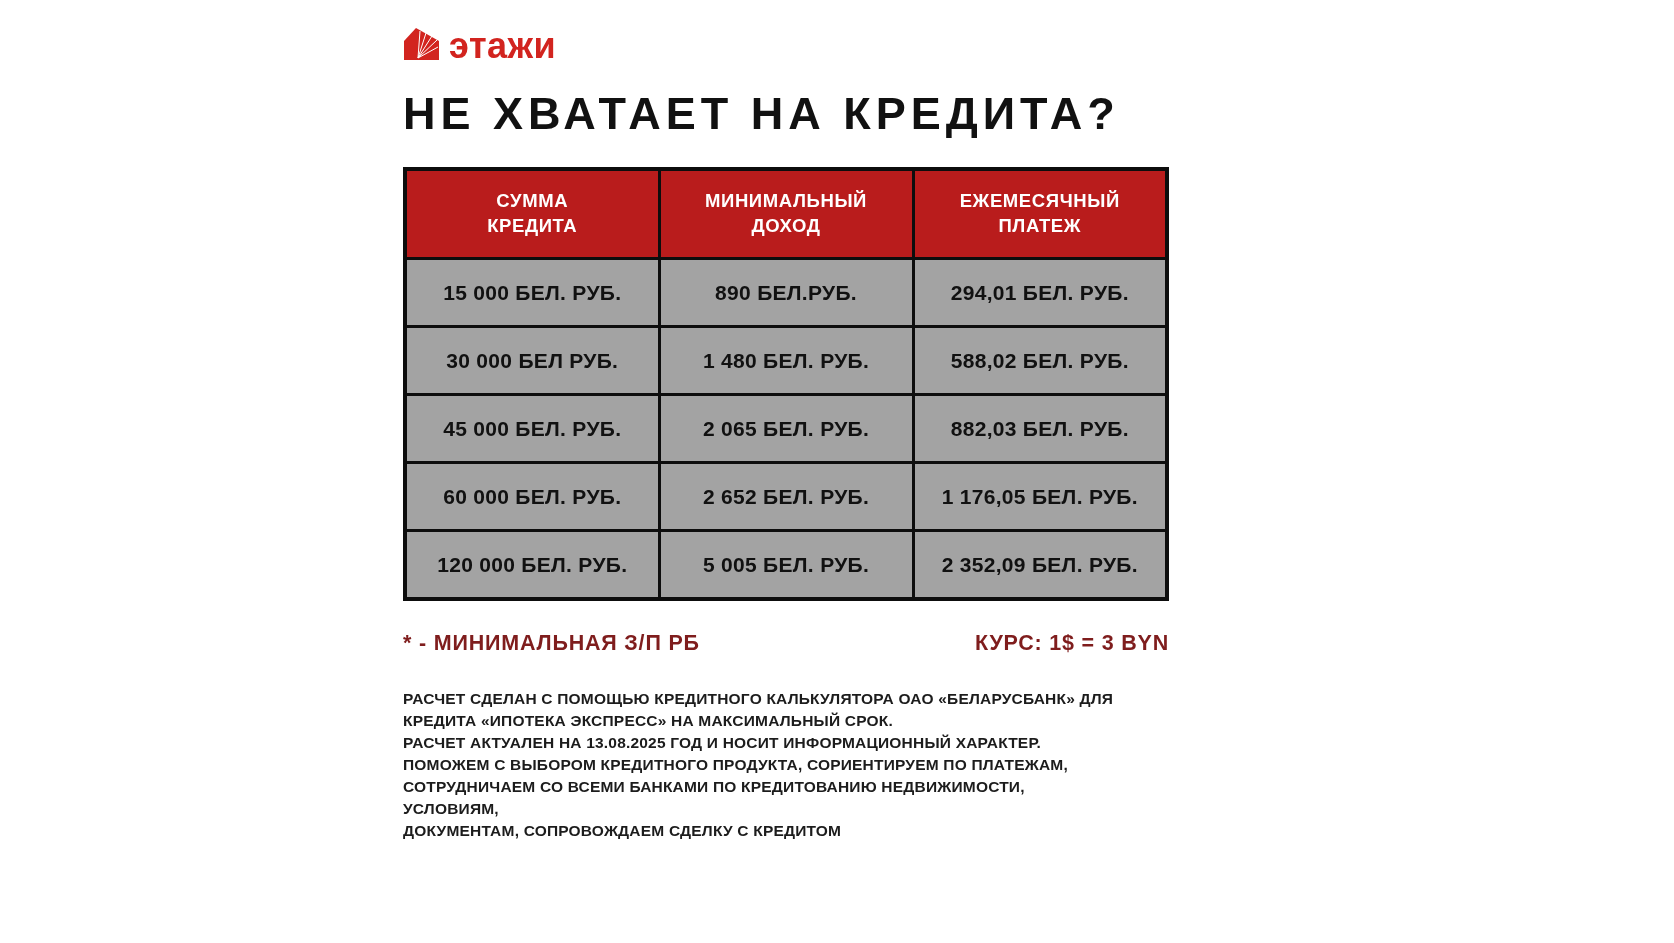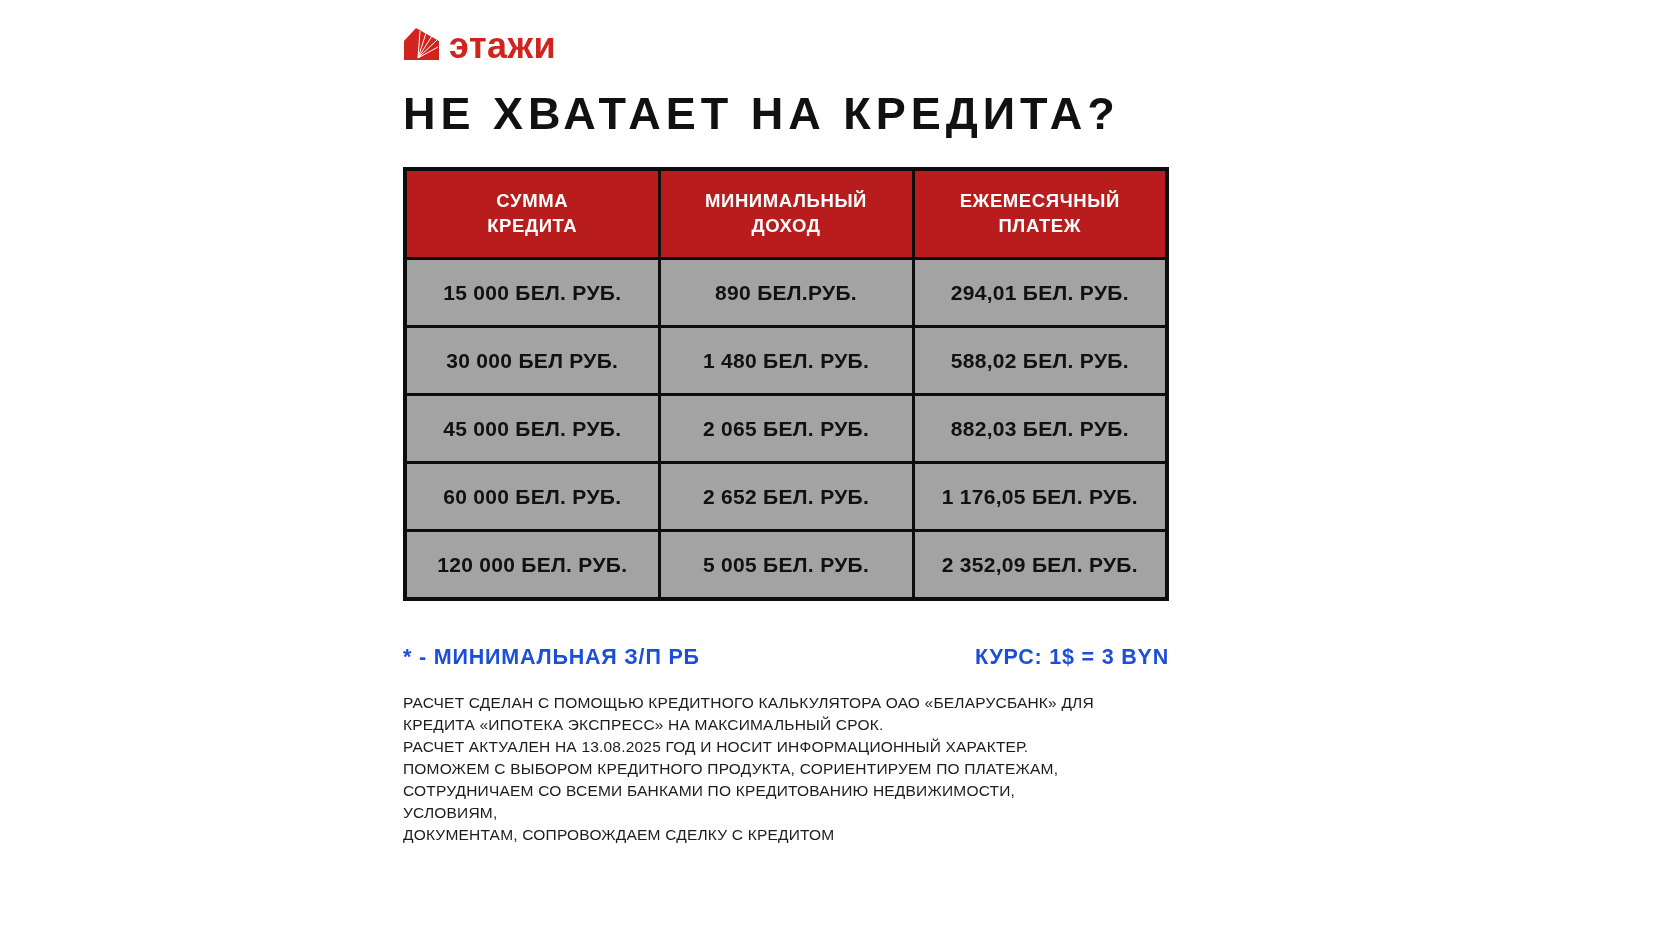--- a/index.html
+++ b/index.html
@@ -74,34 +74,34 @@
   td.cell {
     background: #a3a3a3;
     color: #111111;
     height: 65px;
     font-size: 21px;
     font-weight: bold;
     letter-spacing: 0.3px;
   }
   
   .footnote-row {
-    margin-top: 44px;
+    margin-top: 30px;
     display: flex;
     justify-content: space-between;
     align-items: baseline;
     font-size: 21.5px;
     font-weight: bold;
-    color: #1d4ed8;
+    color: #7f1d1d;
     letter-spacing: 0.8px;
   }
   
   .disclaimer {
-    margin-top: 22px;
+    margin-top: 32px;
     font-size: 15.5px;
-    font-weight: normal;
+    font-weight: bold;
     color: #1c1c1c;
     letter-spacing: 0.2px;
   }
   .disclaimer .line {
     line-height: 22px;
     white-space: nowrap;
   }
 </style>
 </head>
 <body>

